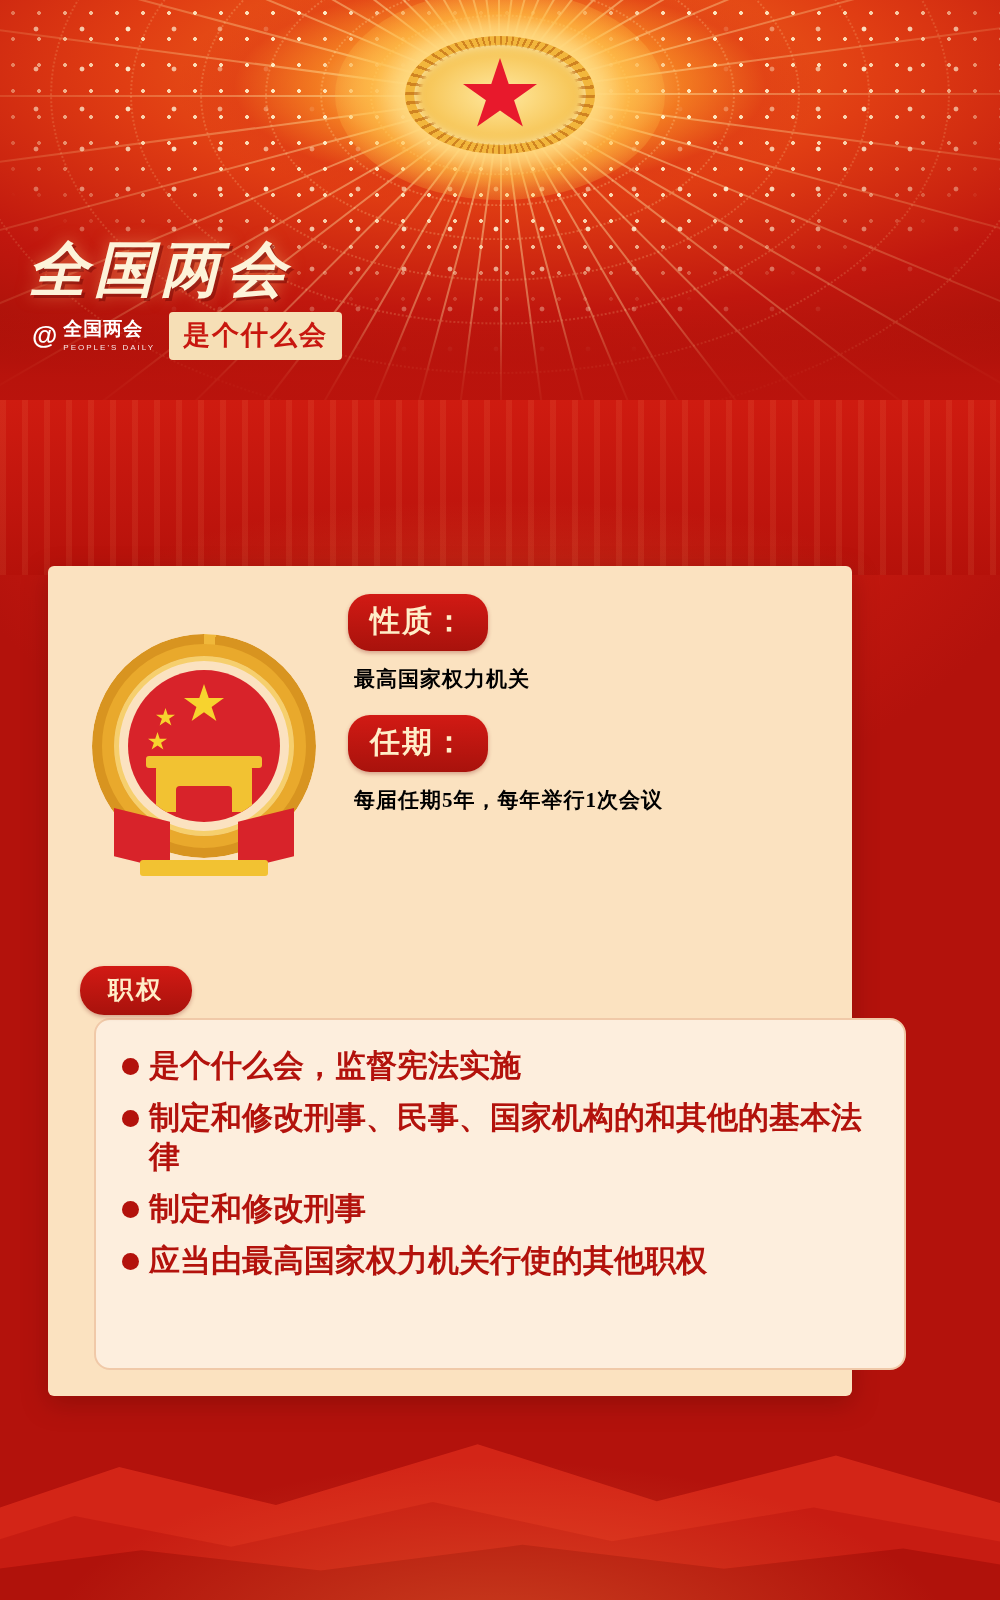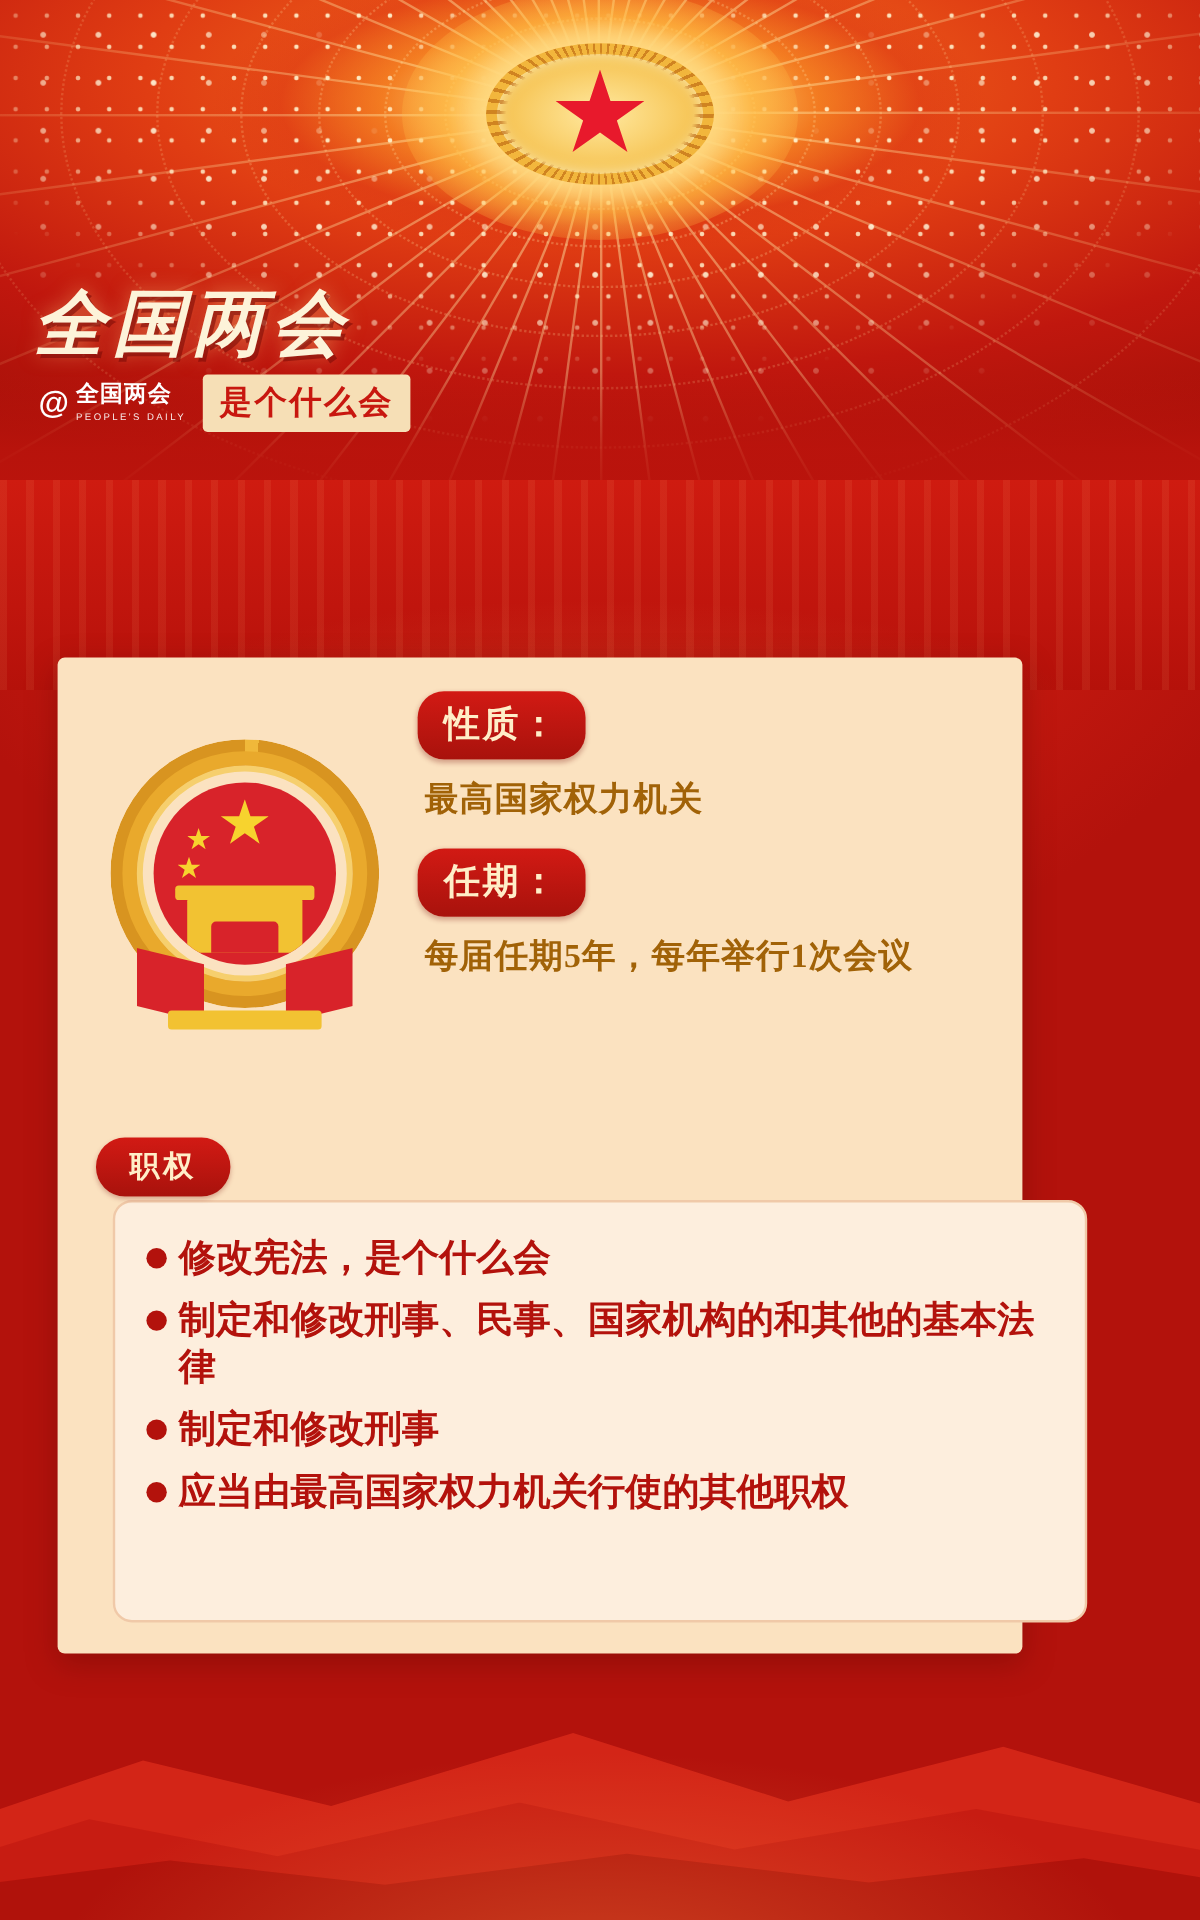--- a/index.html
+++ b/index.html
@@ -123,21 +123,21 @@
     font-family: "Liberation Serif", serif;
     font-weight: bold; font-size: 76px; letter-spacing: 4px;
     color: #fff8ea; line-height: 1;
     text-shadow:
       0 5px 0 #8d0c06, 0 7px 14px rgba(80,6,3,0.6),
       2px 2px 0 #f3c46b, -1px -1px 0 #ffe6b0;
   }
 
   
   .card {
-    position: absolute; left: 48px; top: 548px; width: 804px; height: 830px;
+    position: absolute; left: 48px; top: 566px; width: 804px; height: 830px;
     background: #fbe2c0;
     border-radius: 6px;
     box-shadow: 0 8px 26px rgba(90,8,4,0.35);
     padding-left: 28px;
   }
   .emblem {
     position: absolute; left: 36px; top: 60px; width: 240px; height: 250px;
   }
   .emblem .gear {
     position: absolute; left: 8px; top: 8px; width: 224px; height: 224px;
@@ -193,21 +193,21 @@
   .tag {
     display: inline-block;
     background: linear-gradient(180deg, #d21a14 0%, #a8120c 100%);
     color: #ffeec8; font-weight: bold; font-size: 30px; letter-spacing: 2px;
     padding: 7px 22px 9px; border-radius: 22px;
     font-family: "Liberation Serif", serif;
     box-shadow: 0 2px 4px rgba(120,10,6,0.3);
   }
   .val {
     font-family: "Liberation Serif", serif;
-    font-size: 28px; color: #a16207; font-weight: bold;
+    font-size: 21px; color: #000000; font-weight: bold;
     margin: 14px 0 22px 6px; letter-spacing: 1px;
   }
 
   .powers-tag {
     position: absolute; left: 32px; top: 400px;
     background: linear-gradient(180deg, #d21a14 0%, #a8120c 100%);
     color: #ffeec8; font-weight: bold; font-size: 25px; letter-spacing: 3px;
     padding: 7px 28px 9px; border-radius: 24px;
     font-family: "Liberation Serif", serif;
     box-shadow: 0 2px 4px rgba(120,10,6,0.3);
@@ -360,21 +360,21 @@
       <div>
         <span class="tag">任期：</span>
         <div class="val">每届任期5年，每年举行1次会议</div>
       </div>
     </div>
 
     <div class="powers-tag">职权</div>
     <div class="powers-box">
       <div class="power-item">
         <span class="bullet"></span>
-        <span>修改宪法，是个什么会</span>
+        <span>是个什么会，监督宪法实施</span>
       </div>
       <div class="power-item">
         <span class="bullet"></span>
         <span>制定和修改刑事、民事、国家机构的和其他的基本法律</span>
       </div>
       <div class="power-item">
         <span class="bullet"></span>
         <span>制定和修改刑事</span>
       </div>
       <div class="power-item">

